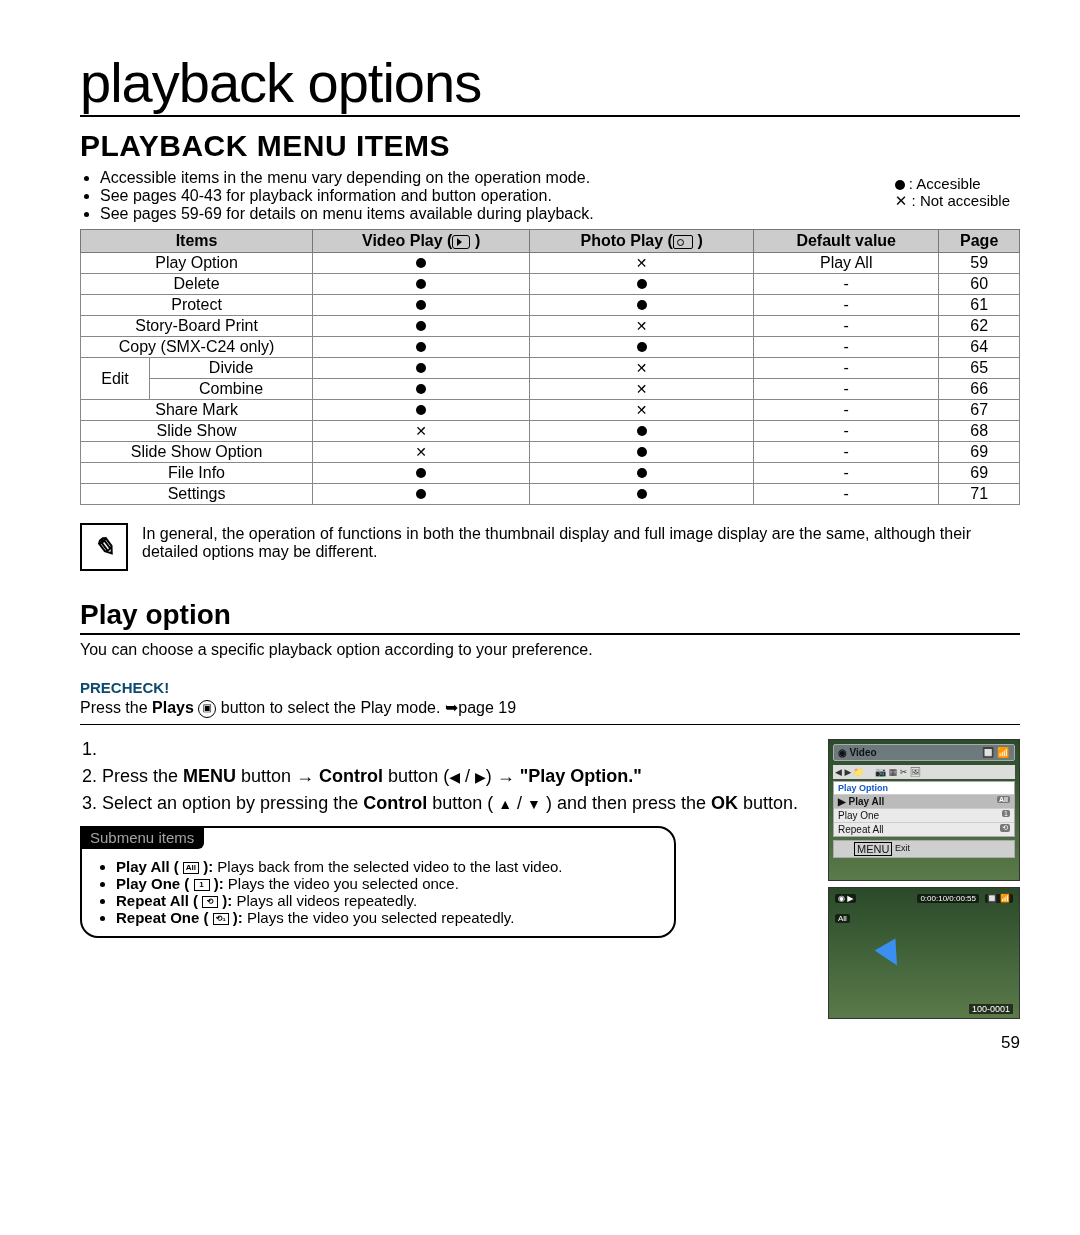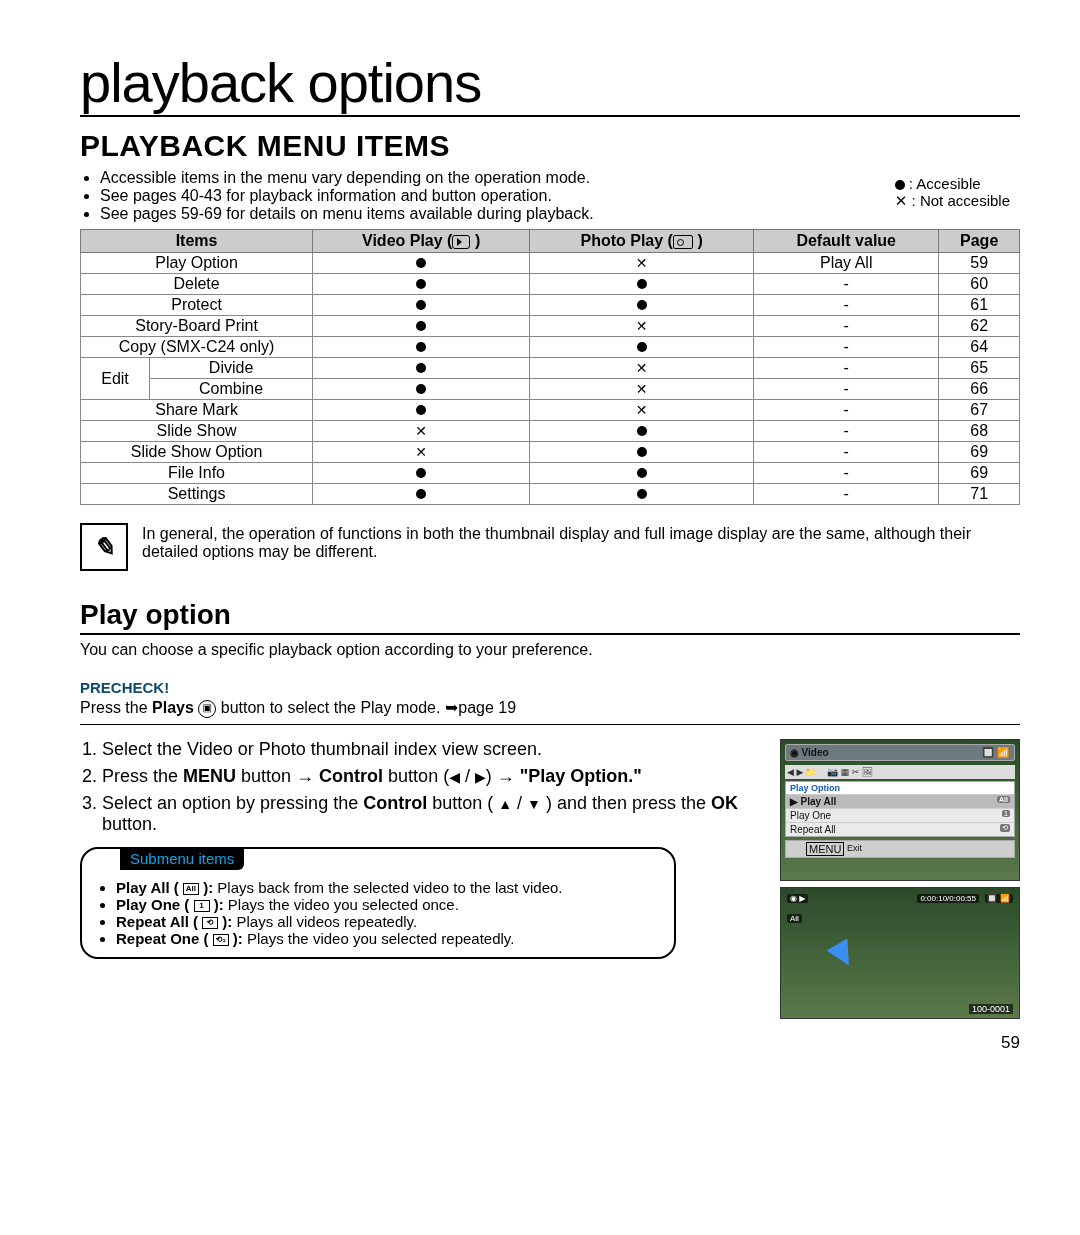--- a/index.html
+++ b/index.html
@@ -21,36 +21,36 @@
   h2.sub { font-size:28px; margin:28px 0 0 0; border-bottom:2px solid #000; display:block; padding-bottom:2px;}
   .desc { font-size:16px; margin:6px 0 8px 0;}
   .precheck { color:#0c4a6e; font-weight:bold; font-size:15px; margin:20px 0 2px 0;}
   .mode-line { font-size:16px; border-bottom:1px solid #000; padding-bottom:6px; margin-bottom:14px;}
   .mode-btn { display:inline-block; border:1.5px solid #000; border-radius:50%; width:16px;height:16px; font-size:10px; text-align:center; line-height:14px; vertical-align:middle;}
   .steps-wrap { display:flex; }
   .steps { flex:1; }
   ol.steps-list { padding-left:22px; margin:0; font-size:18px;}
   ol.steps-list > li { margin-bottom:6px; }
   ol.steps-list ul { padding-left:20px; margin:2px 0;}
-  .shots { width:240px; margin-left:8px; }
+  .shots { width:192px; margin-left:8px; }
   .shot { border:1px solid #333; background:linear-gradient(#2a4a2a,#5a7a4a); position:relative; height:140px; margin-bottom:6px; font-size:10px; color:#fff;}
   .shot .topbar { background:rgba(120,130,140,.85); border:1px solid #aaa; margin:4px; padding:2px 4px; border-radius:2px; font-weight:bold; color:#111;}
   .shot .menu-panel { background:#eaeaea; color:#111; margin:0 4px; border:1px solid #aaa;}
   .shot .menu-panel .hdr { background:#fff; color:#1258c9; font-weight:bold; padding:1px 4px; font-size:9px;}
   .shot .menu-panel .row { padding:1px 4px; border-top:1px solid #ccc;}
   .shot .menu-panel .row.sel { background:#bbb; font-weight:bold;}
   .shot .menu-panel .badge { float:right; background:#777; color:#fff; font-size:7px; padding:0 2px; border-radius:2px;}
   .shot .exitbar { background:#cfcfcf; color:#111; margin:3px 4px; padding:1px 20px; border:1px solid #aaa; font-size:9px;}
   .shot2 .cursor { position:absolute; left:50px; top:55px; width:0;height:0; border-left:12px solid transparent; border-right:12px solid transparent; border-top:24px solid #3a8ff0; transform:rotate(-30deg);}
   .shot2 .ts { position:absolute; top:6px; right:40px; font-size:8px; background:rgba(0,0,0,.6); padding:0 3px; border-radius:2px;}
   .shot2 .tl { position:absolute; top:6px; left:6px; font-size:8px; background:rgba(0,0,0,.6); padding:0 3px; border-radius:2px;}
   .shot2 .br { position:absolute; bottom:4px; right:6px; font-size:9px; background:rgba(0,0,0,.6); padding:0 3px;}
   .shot2 .all { position:absolute; top:26px; left:6px; font-size:8px; background:rgba(0,0,0,.6); padding:0 3px; border-radius:2px;}
   .sub-box { border:2px solid #000; border-radius:18px; padding:12px 16px 10px 16px; margin-top:12px; position:relative; font-size:15px; max-width:560px;}
-  .sub-box .tag { position:absolute; top:-2px; left:-2px; background:#000; color:#0ea5e9; padding:3px 10px; border-radius:0 0 6px 0;margin-left:40px;}
+  .sub-box .tag { position:absolute; top:-2px; left:-2px; background:#000; color:#a3a3a3; padding:3px 10px; border-radius:0 0 6px 0;}
   .sub-box ul { margin:18px 0 0 0; padding-left:18px;}
   .icon-box { display:inline-block; border:1px solid #000; padding:0 2px; font-size:11px; line-height:12px; vertical-align:middle;}
   .pick { display:inline-block; border:1px solid #000; width:14px; height:10px; font-size:8px; text-align:center; line-height:9px; vertical-align:middle;}
   .video-ico { display:inline-block; border:1.5px solid #000; border-radius:3px; width:16px; height:12px; position:relative; vertical-align:middle;}
   .video-ico:after{content:"";position:absolute;left:4px;top:2px;border-left:5px solid #000;border-top:4px solid transparent;border-bottom:4px solid transparent;}
   .photo-ico { display:inline-block; border:1.5px solid #000; border-radius:2px; width:18px; height:12px; position:relative; vertical-align:middle;}
   .photo-ico:after{content:"";position:absolute;left:3px;top:3px;width:5px;height:5px;border:1px solid #000;border-radius:50%;}
   .tri { font-size:14px;}
   .pagenum { text-align:right; font-size:17px; margin-top:8px;}
   .rel { position:relative; }
@@ -177,21 +177,21 @@
 <h2 class="sub">Play option</h2>
 <div class="desc">You can choose a specific playback option according to your preference.</div>
 <div class="precheck">PRECHECK!</div>
 <div class="mode-line">
   <span>Press the </span><b>Plays</b> <span class="mode-btn">▣</span><span> button to select the Play mode. </span><span>➥</span><span>page 19</span>
 </div>
 
 <div class="steps-wrap">
   <div class="steps">
     <ol class="steps-list">
-      <li><span>Select the Video or Photo thumbnail index view screen.</span>
+      <li>
       </li>
       <li>
         <span>Press the </span><b>MENU</b><span> button → </span><b>Control</b><span> button (</span><span class="tri">◀</span><span> / </span><span class="tri">▶</span><span>) → </span><b>"Play Option."</b>
       </li>
       <li>
         <span>Select an option by pressing the </span><b>Control</b><span> button ( </span><span class="tri">▲</span><span> / </span><span class="tri">▼</span><span> ) and then press the </span><b>OK</b><span> button.</span>
       </li>
     </ol>
 
     <div class="sub-box">

